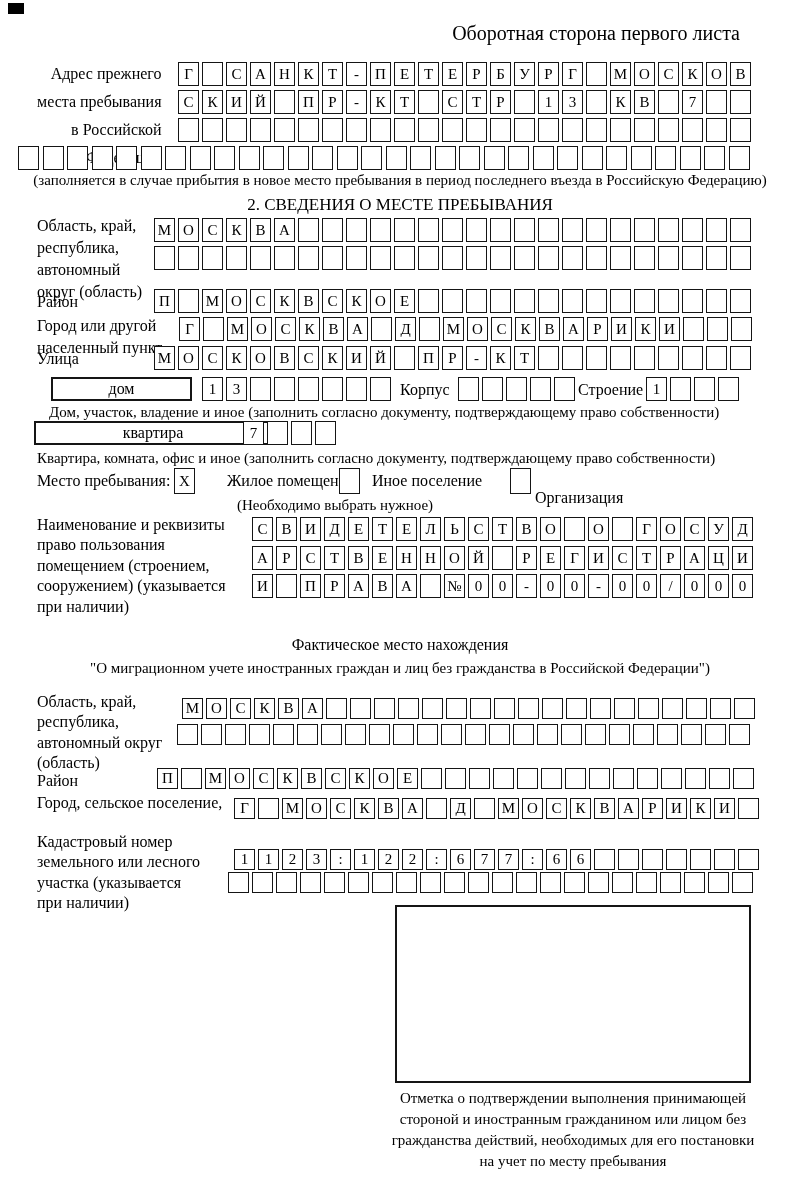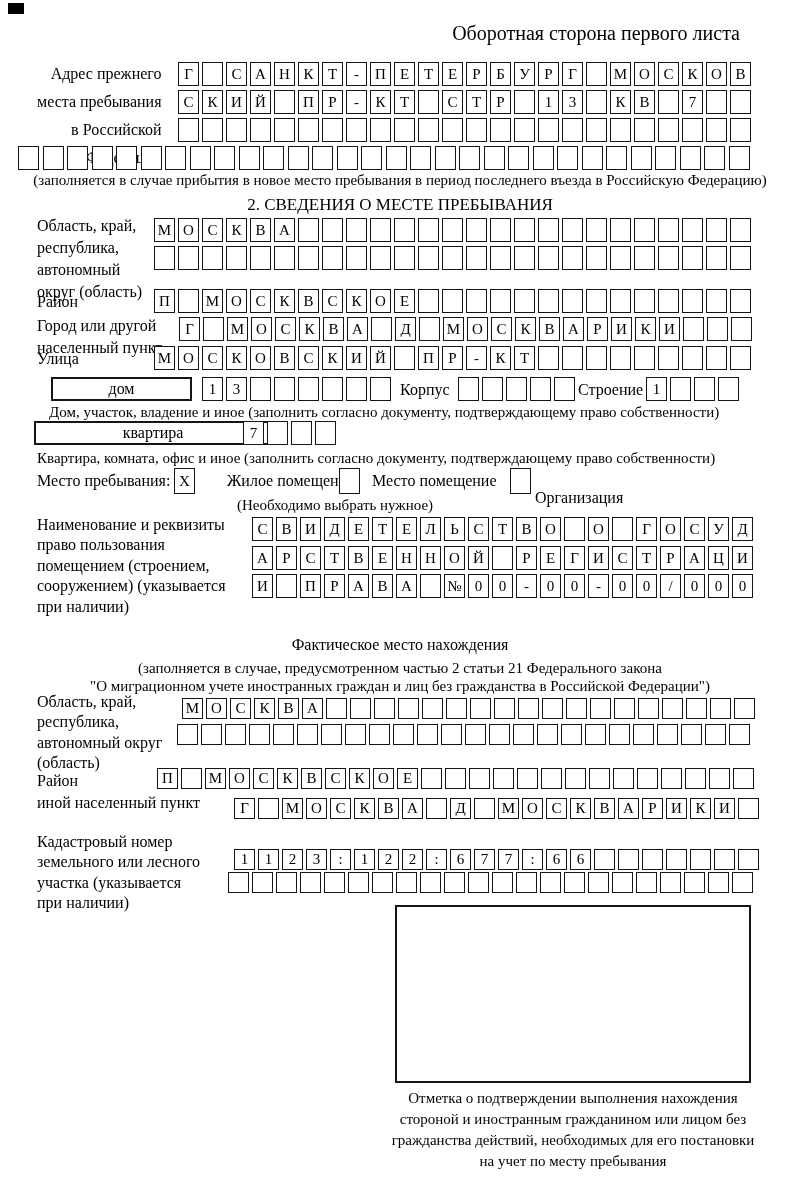--- a/index.html
+++ b/index.html
@@ -335,21 +335,21 @@
     <div class="cell"></div>
     <div class="cell"></div>
     <div class="cell"></div>
   </div>
 <div class="cap" style="left:37px;top:450px;">Квартира, комната, офис и иное (заполнить согласно документу, подтверждающему право собственности)</div>
 
 <div class="lbl" style="left:37px;top:471px;">Место пребывания:</div>
 <div class="chk" style="left:174px;top:468px;">X</div>
 <div class="lbl" style="left:205px;top:471px;margin-left:22px;">Жилое помещение</div>
 <div class="chk" style="left:339px;top:468px;"></div>
-<div class="lbl" style="left:372px;top:471px;">Место помещение</div>
+<div class="lbl" style="left:372px;top:471px;">Иное поселение</div>
 <div class="chk" style="left:510px;top:468px;"></div>
 <div class="lbl" style="left:535px;top:471px;margin-top:17px;">Организация</div>
 <div class="cap center" style="left:180px;top:497px;width:310px;">(Необходимо выбрать нужное)</div>
 
 <div class="lbl lines lh20" style="left:37px;top:515px;">
     <div>Наименование и реквизиты</div>
     <div>право пользования</div>
     <div>помещением (строением,</div>
     <div>сооружением) (указывается</div>
     <div>при наличии)</div>
@@ -419,21 +419,20 @@
     <div class="cell">0</div>
     <div class="cell">0</div>
     <div class="cell">/</div>
     <div class="cell">0</div>
     <div class="cell">0</div>
     <div class="cell">0</div>
   </div>
 
 <div class="title" style="top:636px;font-size:16px;">Фактическое место нахождения</div>
 <div class="cap center lines lh18" style="left:10px;top:659px;width:780px;font-size:15px;">
-    <div>(заполняется в случае, предусмотренном частью 2 статьи 21 Федерального закона</div>
     <div>"О миграционном учете иностранных граждан и лиц без гражданства в Российской Федерации")</div>
   </div>
 
 <div class="lbl lines lh20" style="left:37px;top:692px;">
     <div>Область, край,</div>
     <div>республика,</div>
     <div>автономный округ</div>
     <div>(область)</div>
   </div>
 <div class="row short" style="left:182px;top:698px;">
@@ -512,21 +511,21 @@
     <div class="cell"></div>
     <div class="cell"></div>
     <div class="cell"></div>
     <div class="cell"></div>
     <div class="cell"></div>
     <div class="cell"></div>
     <div class="cell"></div>
   </div>
 
 <div class="lbl lines lh21" style="left:37px;top:792px;">
-    <div>иной населенный пункт</div>
+    <div>Город, сельское поселение,</div>
   </div>
 <div class="row short" style="left:234px;top:798px;">
     <div class="cell">Г</div>
     <div class="cell"></div>
     <div class="cell">М</div>
     <div class="cell">О</div>
     <div class="cell">С</div>
     <div class="cell">К</div>
     <div class="cell">В</div>
     <div class="cell">А</div>
@@ -596,17 +595,17 @@
     <div class="cell"></div>
     <div class="cell"></div>
     <div class="cell"></div>
     <div class="cell"></div>
     <div class="cell"></div>
     <div class="cell"></div>
   </div>
 
 <div class="stamp-box"></div>
 <div class="cap center lines lh21" style="left:368px;top:1088px;width:410px;">
-    <div>Отметка о подтверждении выполнения нахождения</div>
+    <div>Отметка о подтверждении выполнения принимающей</div>
     <div>стороной и иностранным гражданином или лицом без</div>
     <div>гражданства действий, необходимых для его постановки</div>
     <div>на учет по месту пребывания</div>
   </div>
 
 </body></html>

